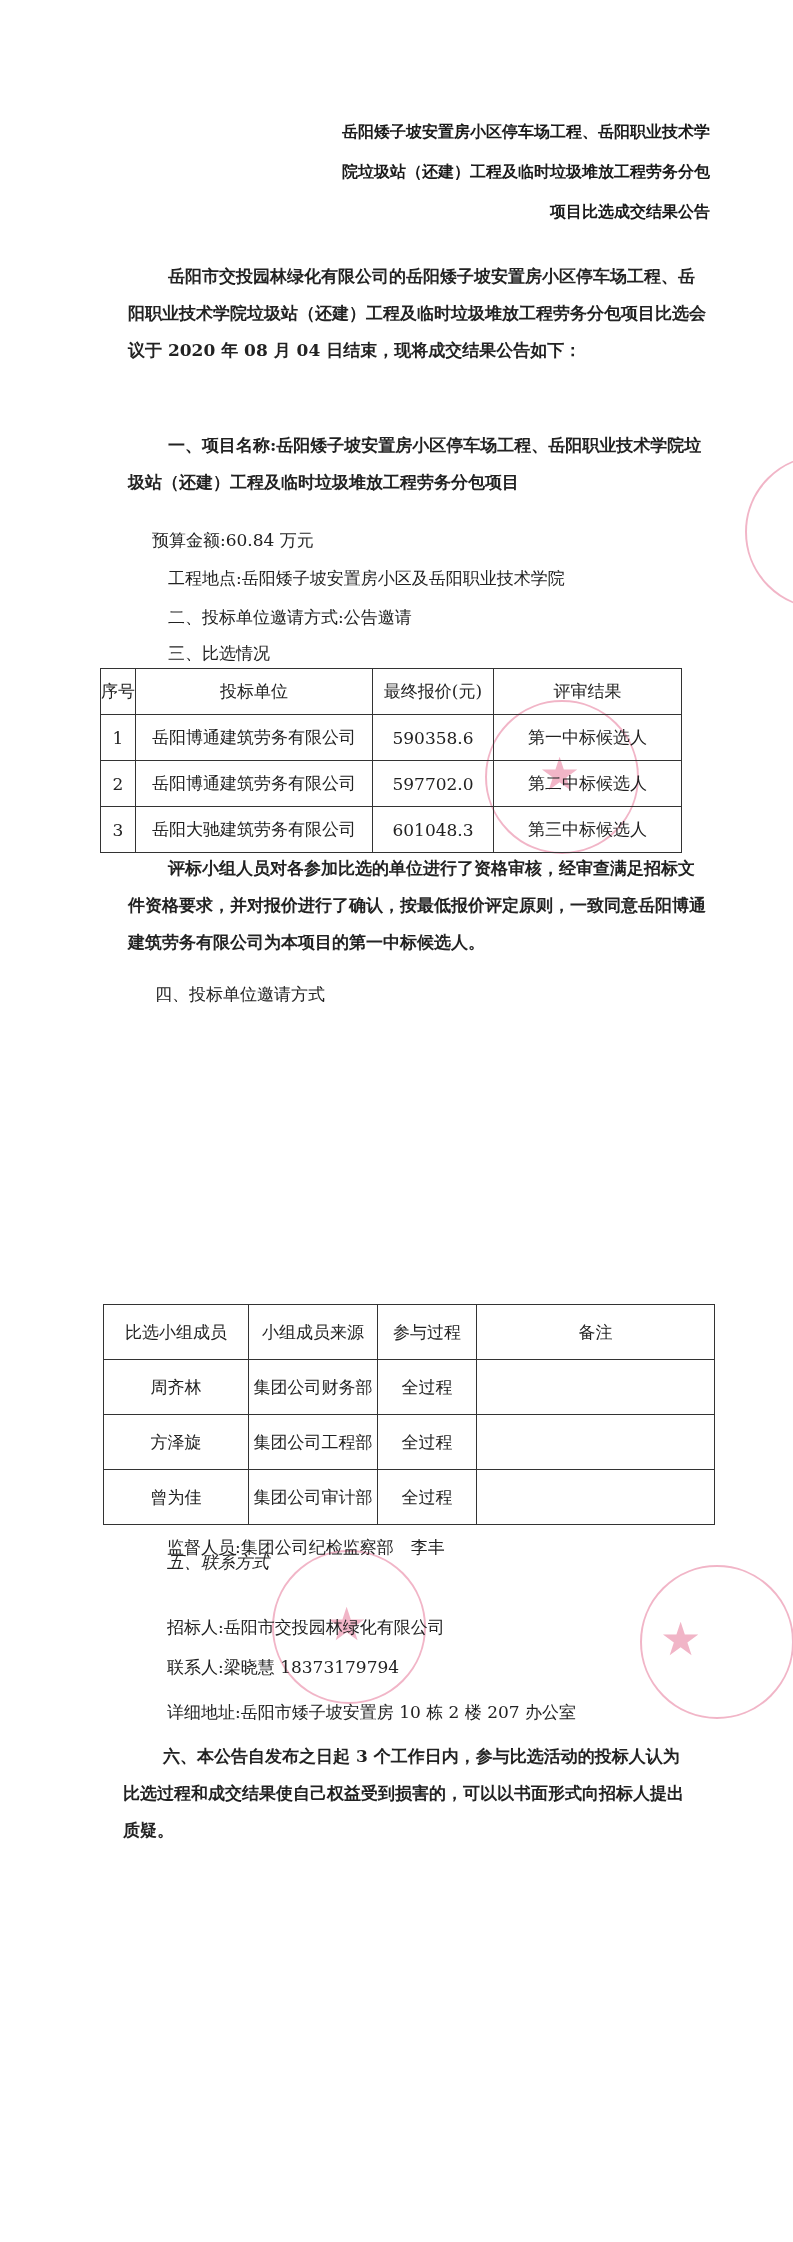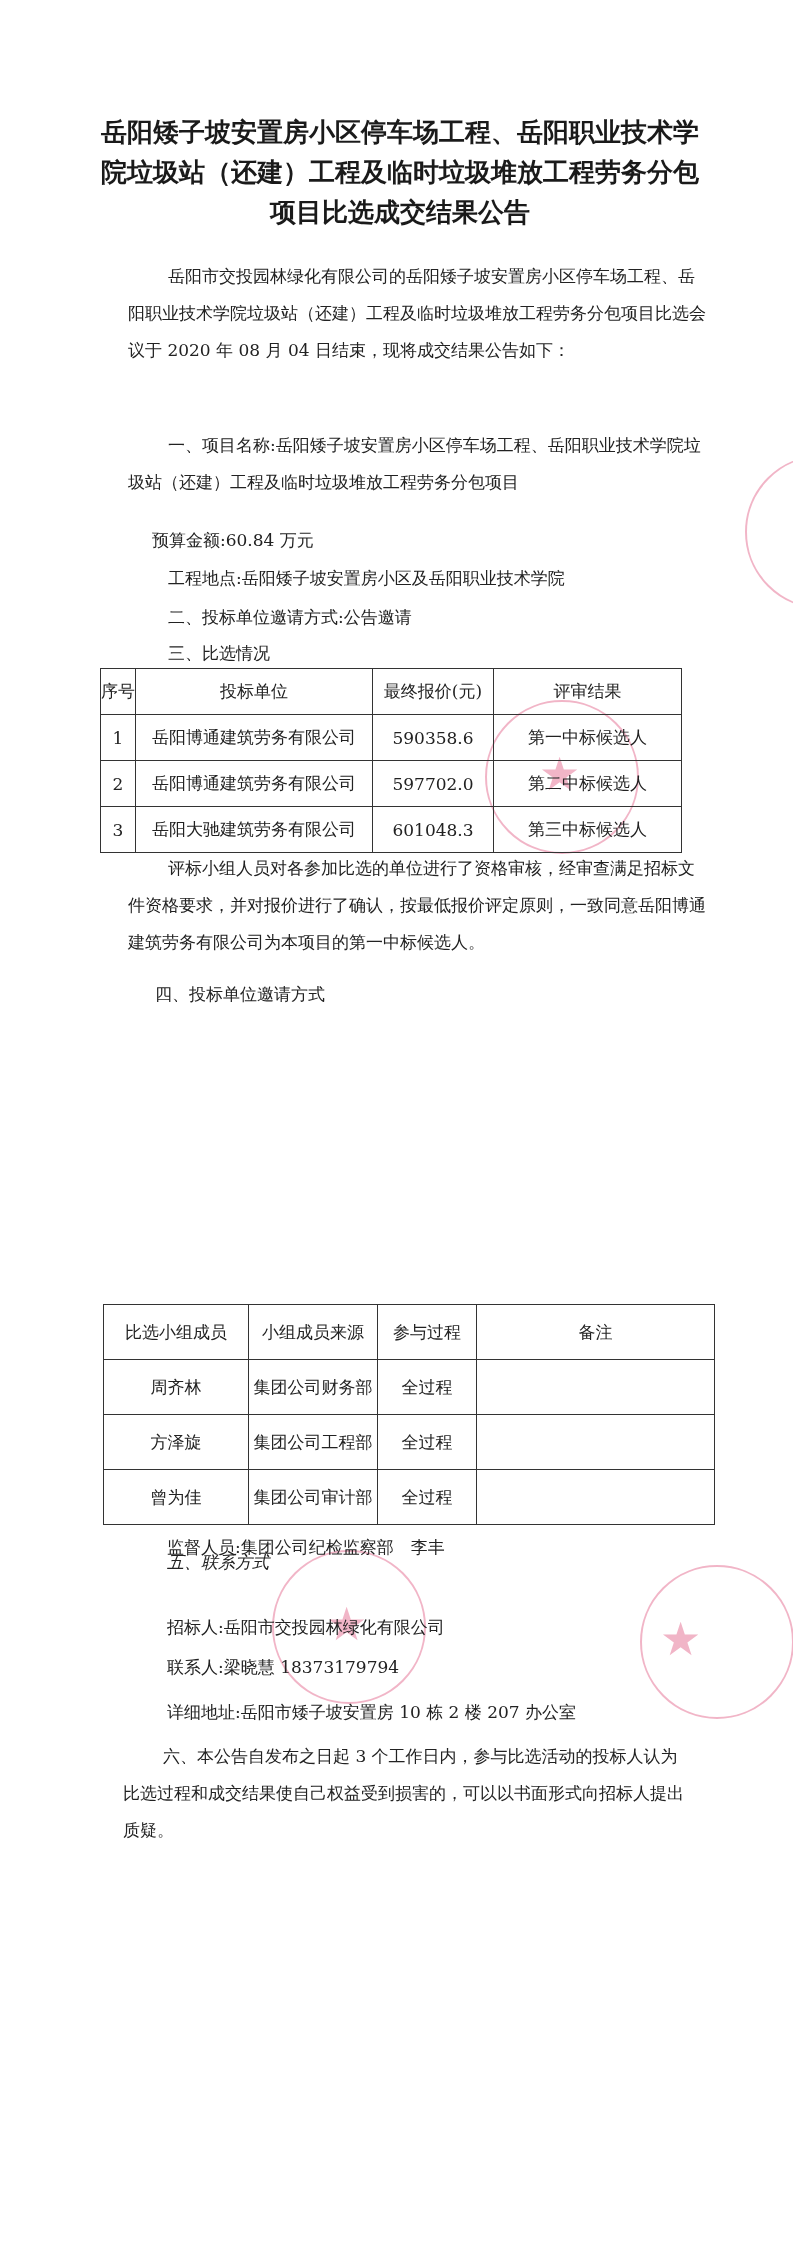--- a/index.html
+++ b/index.html
@@ -3,25 +3,25 @@
 <meta charset="utf-8">
 <style>
   html, body { margin: 0; padding: 0; }
   body {
     width: 793px; height: 2242px; background: #ffffff; position: relative; overflow: hidden;
     font-family: "DejaVu Serif", "Liberation Serif", serif; color: #222;
   }
   .title {
     position: absolute; left: 90px; top: 112px; width: 620px;
     font-family: "DejaVu Sans", "Liberation Sans", sans-serif; font-weight: bold;
-    font-size: 26px; line-height: 40px; text-align: center; color: #1a1a1a;
+    font-size: 16px; line-height: 40px; text-align: right; color: #1a1a1a;
   }
   .para {
     position: absolute; left: 128px; width: 580px;
-    font-size: 17px; line-height: 37px; color: #222;
+    font-size: 17px; line-height: 37px; color: #222; font-weight: bold;
   }
   .indent { text-indent: 40px; }
   .line { position: absolute; font-size: 17px; line-height: 24px; white-space: nowrap; color: #222; }
   table { position: absolute; border-collapse: collapse; font-size: 17px; color: #222; }
   td, th { border: 1.5px solid #333; text-align: center; font-weight: normal; padding: 0; }
   .t1 { left: 100px; top: 668px; width: 582px; }
   .t1 th, .t1 td { height: 45px; }
   .t2 { left: 103px; top: 1304px; width: 612px; }
   .t2 th, .t2 td { height: 54px; }
   .stamp { position: absolute; border: 2.5px solid rgba(225,90,130,0.45); border-radius: 50%; }

